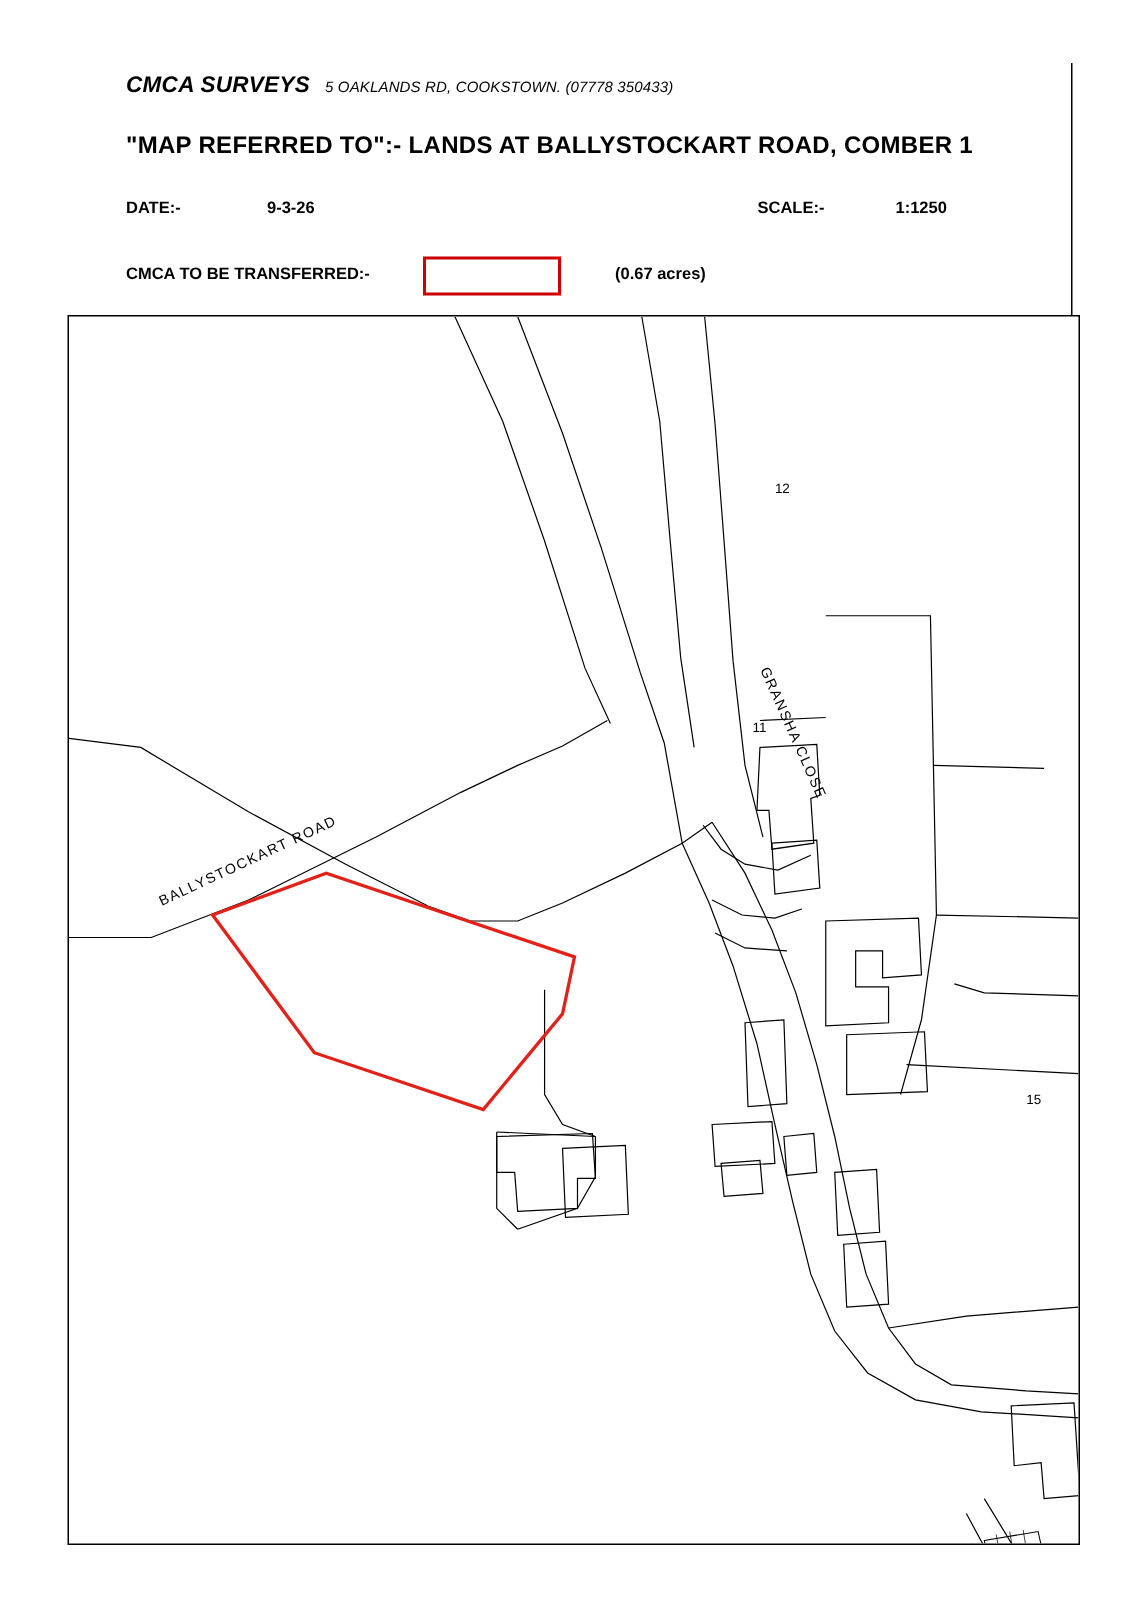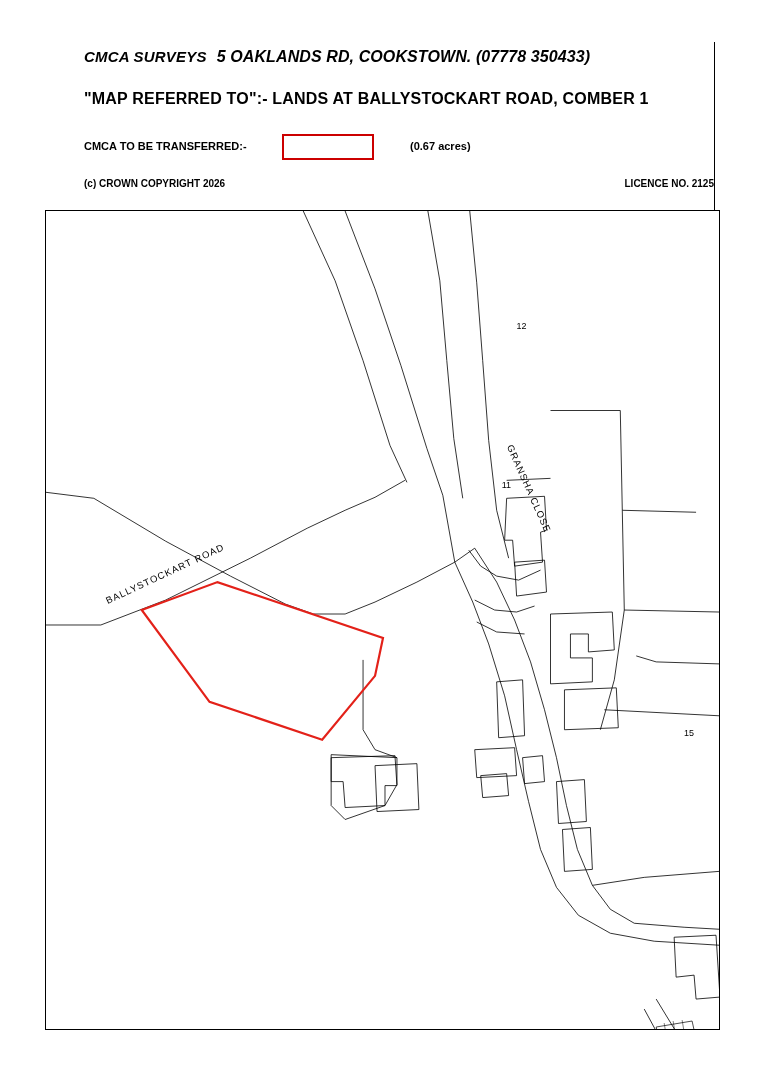--- a/index.html
+++ b/index.html
@@ -34,22 +34,22 @@
     gap: 10px;
     margin-bottom: 24px;
   }
   .company-name {
     font-size: 15px;
     font-weight: bold;
     font-style: italic;
     letter-spacing: 0.2px;
   }
   .company-addr {
-    font-size: 16px;
-    font-weight: bold;
+    font-size: 10px;
+    font-weight: normal;
     font-style: italic;
     letter-spacing: 0.1px;
   }
   .map-title {
     font-size: 16px;
     font-weight: bold;
     letter-spacing: 0.2px;
     margin-bottom: 26px;
   }
   .meta-row {
@@ -167,20 +167,26 @@
 
   <div class="header">
 
     <div class="company-line">
       <span class="company-name">CMCA SURVEYS</span>
       <span class="company-addr">5 OAKLANDS RD, COOKSTOWN. (07778 350433)</span>
     </div>
 
     <div class="map-title">"MAP REFERRED TO":-   LANDS AT BALLYSTOCKART ROAD, COMBER 1</div>
 
+    <div class="meta-row">
+      <span class="lbl-date">DATE:-</span>
+      <span class="val-date">9-3-26</span>
+      <span class="lbl-scale">SCALE:-</span>
+      <span class="val-scale">1:1250</span>
+    </div>
 
     <div class="area-row">
       <span class="lbl-area">CMCA TO BE TRANSFERRED:-</span>
       <span class="swatch"></span>
       <span class="val-acres">(0.67 acres)</span>
     </div>
 
     <div class="copy-row">
       <span class="copyright">(c) CROWN COPYRIGHT 2026</span>
       <span class="licence">LICENCE NO. 2125</span>

